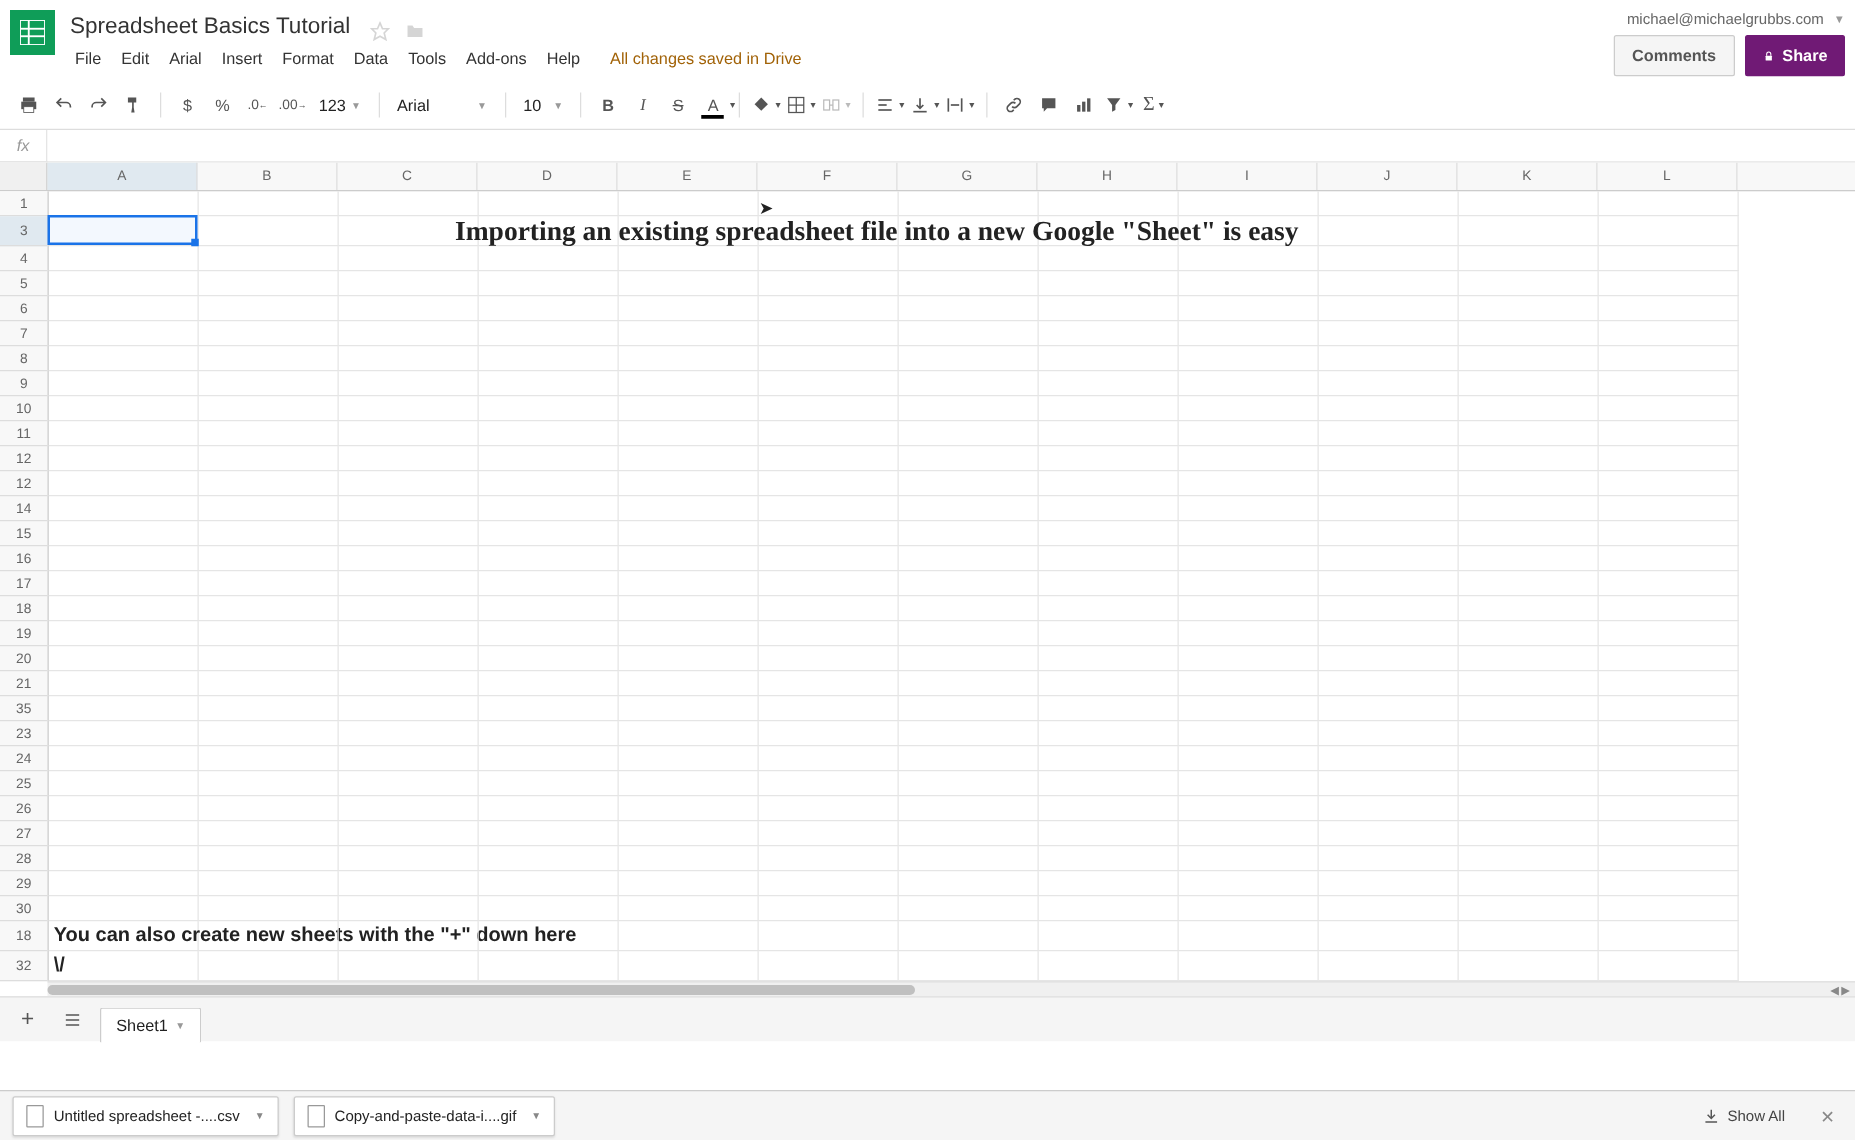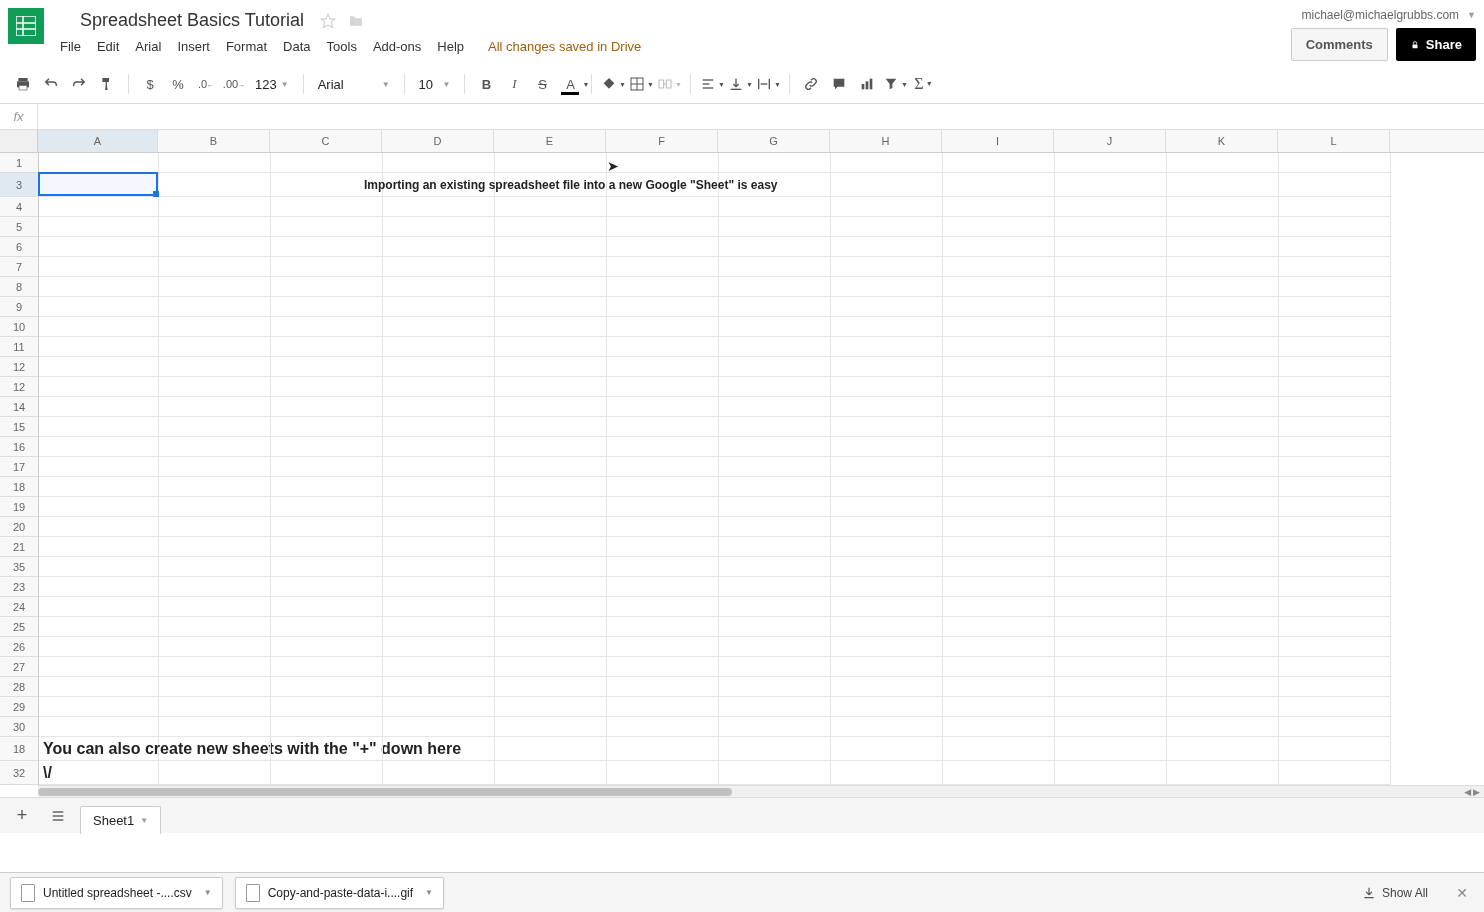--- a/index.html
+++ b/index.html
@@ -1,30 +1,30 @@
 <!DOCTYPE html>
 <html><head>
 <meta charset="utf-8">
 <style>
 * { box-sizing: border-box; margin: 0; padding: 0; }
 body { font-family: Arial, sans-serif; font-size: 13px; color: #222; overflow: hidden; width: 1484px; height: 912px; position: relative; background: #fff; }
 .header { display: flex; align-items: flex-start; padding: 8px 8px 0 8px; }
 .app-icon { width: 36px; height: 36px; background: #0f9d58; display: flex; align-items: center; justify-content: center; margin-right: 8px; flex-shrink: 0; }
 .title-area { flex: 1; }
-.doc-title-row { display: flex; align-items: center; gap: 12px; margin-left: 24px; }
+.doc-title-row { display: flex; align-items: flex-end; gap: 12px; }
 .doc-title { font-size: 18px; color: #333; padding: 2px 4px; }
 .star-icon, .folder-icon { width: 16px; height: 16px; opacity: 0.4; }
 .menu-bar { display: flex; align-items: center; gap: 0; margin-top: 2px; }
 .menu-item { padding: 4px 8px; font-size: 13px; color: #333; cursor: pointer; }
 .save-status { margin-left: 16px; color: #a16207; font-size: 13px; }
 .header-right { display: flex; align-items: center; gap: 8px; }
 .user-email { font-size: 12px; color: #666; margin-right: 4px; }
 .dropdown-caret { font-size: 9px; color: #999; }
 .comments-btn { background: #f5f5f5; border: 1px solid #ccc; border-radius: 2px; padding: 8px 14px; font-size: 13px; font-weight: bold; color: #555; cursor: pointer; }
-.share-btn { background: #000000; color: #fff; border: none; border-radius: 2px; padding: 8px 14px; font-size: 13px; font-weight: bold; display: flex; align-items: center; gap: 6px; cursor: pointer; }
+.share-btn { background: #701a75; color: #fff; border: none; border-radius: 2px; padding: 8px 14px; font-size: 13px; font-weight: bold; display: flex; align-items: center; gap: 6px; cursor: pointer; }
 .lock-icon { width: 10px; height: 10px; }
 .toolbar { display: flex; align-items: center; padding: 6px 10px; border-bottom: 1px solid #ddd; gap: 2px; margin-top: 4px; }
 .tb-btn { width: 26px; height: 26px; display: flex; align-items: center; justify-content: center; cursor: pointer; border-radius: 2px; color: #555; }
 .tb-sep { width: 1px; height: 20px; background: #ddd; margin: 0 6px; }
 .tb-select { display: flex; align-items: center; padding: 0 6px; height: 26px; cursor: pointer; gap: 4px; }
 .tb-select .caret { font-size: 8px; color: #999; }
 .font-name { min-width: 60px; font-size: 13px; }
 .font-size { min-width: 20px; }
 .text-color-btn { position: relative; }
 .text-color-underline { position: absolute; bottom: 2px; left: 4px; right: 4px; height: 3px; background: #000; }
@@ -317,21 +317,21 @@
           <div class="cell" style="width: 112px;"></div>
           <div class="cell" style="width: 112px;"></div>
           <div class="cell" style="width: 112px;"></div>
           <div class="cell" style="width: 112px;"></div>
           <div class="cell" style="width: 112px;"></div>
           <div class="cell" style="width: 112px;"></div>
           <div class="cell" style="width: 112px;"></div>
         </div>
         <div class="cell-row">
           <div class="cell tall" style="width: 120px; position: static;">
-            <span class="bold" style="font-weight: bold; font-size: 12px; position: absolute; left: 325px;">Importing an existing spreadsheet file into a new Google "Sheet" is easy</span>
+            <span class="bold" style="font-weight: bold; font-size: 22px; position: absolute; left: 325px; font-family: Liberation Serif, serif;">Importing an existing spreadsheet file into a new Google "Sheet" is easy</span>
           </div>
           <div class="cell tall" style="width: 112px;"></div>
           <div class="cell tall" style="width: 112px;"></div>
           <div class="cell tall" style="width: 112px;"></div>
           <div class="cell tall" style="width: 112px;"></div>
           <div class="cell tall" style="width: 112px;"></div>
           <div class="cell tall" style="width: 112px;"></div>
           <div class="cell tall" style="width: 112px;"></div>
           <div class="cell tall" style="width: 112px;"></div>
           <div class="cell tall" style="width: 112px;"></div>

